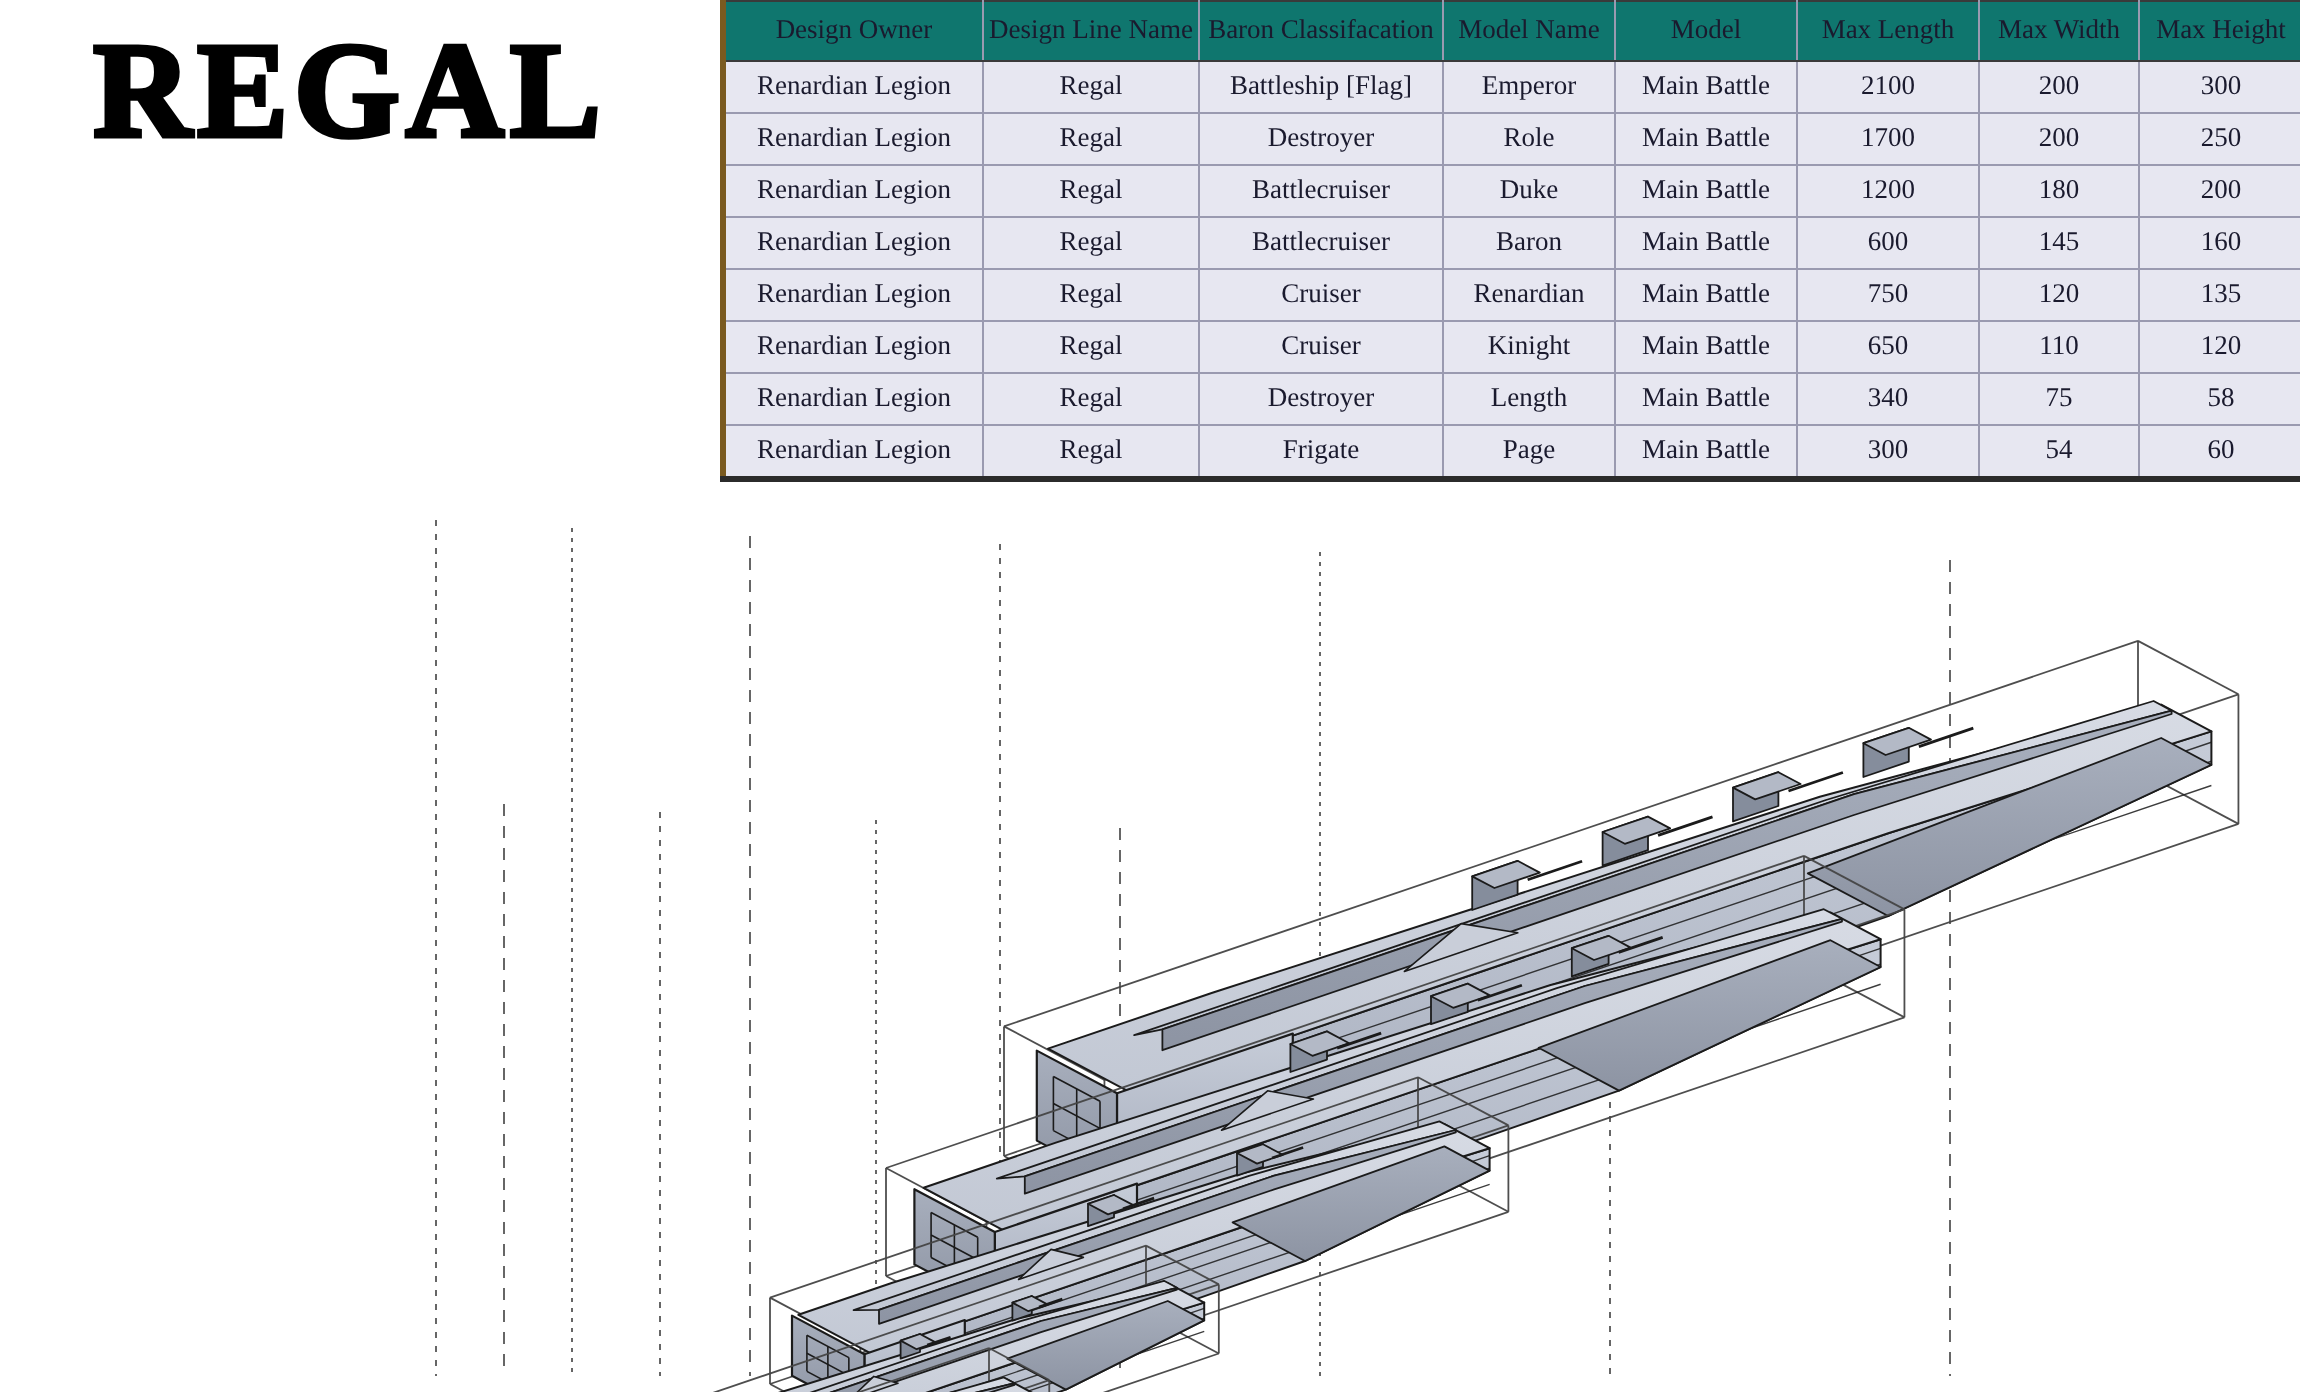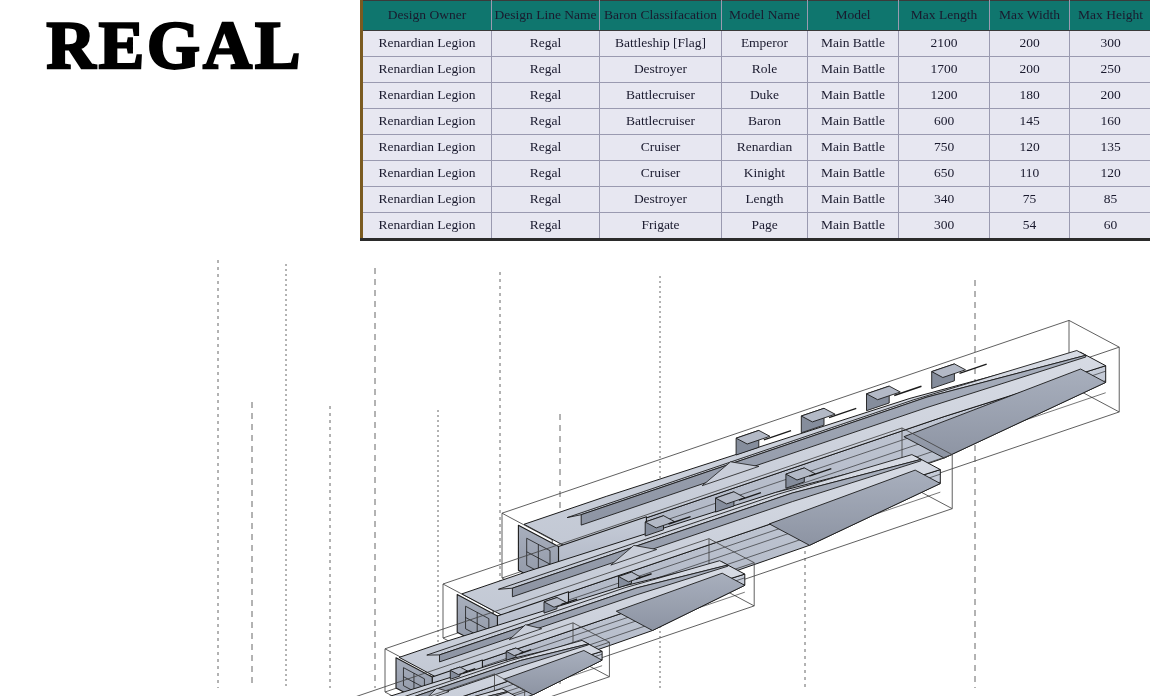--- a/index.html
+++ b/index.html
@@ -185,21 +185,21 @@
         <td>120</td>
       </tr>
       <tr>
         <td>Renardian Legion</td>
         <td>Regal</td>
         <td>Destroyer</td>
         <td>Length</td>
         <td>Main Battle</td>
         <td>340</td>
         <td>75</td>
-        <td>85</td>
+        <td>58</td>
       </tr>
       <tr>
         <td>Renardian Legion</td>
         <td>Regal</td>
         <td>Frigate</td>
         <td>Page</td>
         <td>Main Battle</td>
         <td>300</td>
         <td>54</td>
         <td>60</td>

